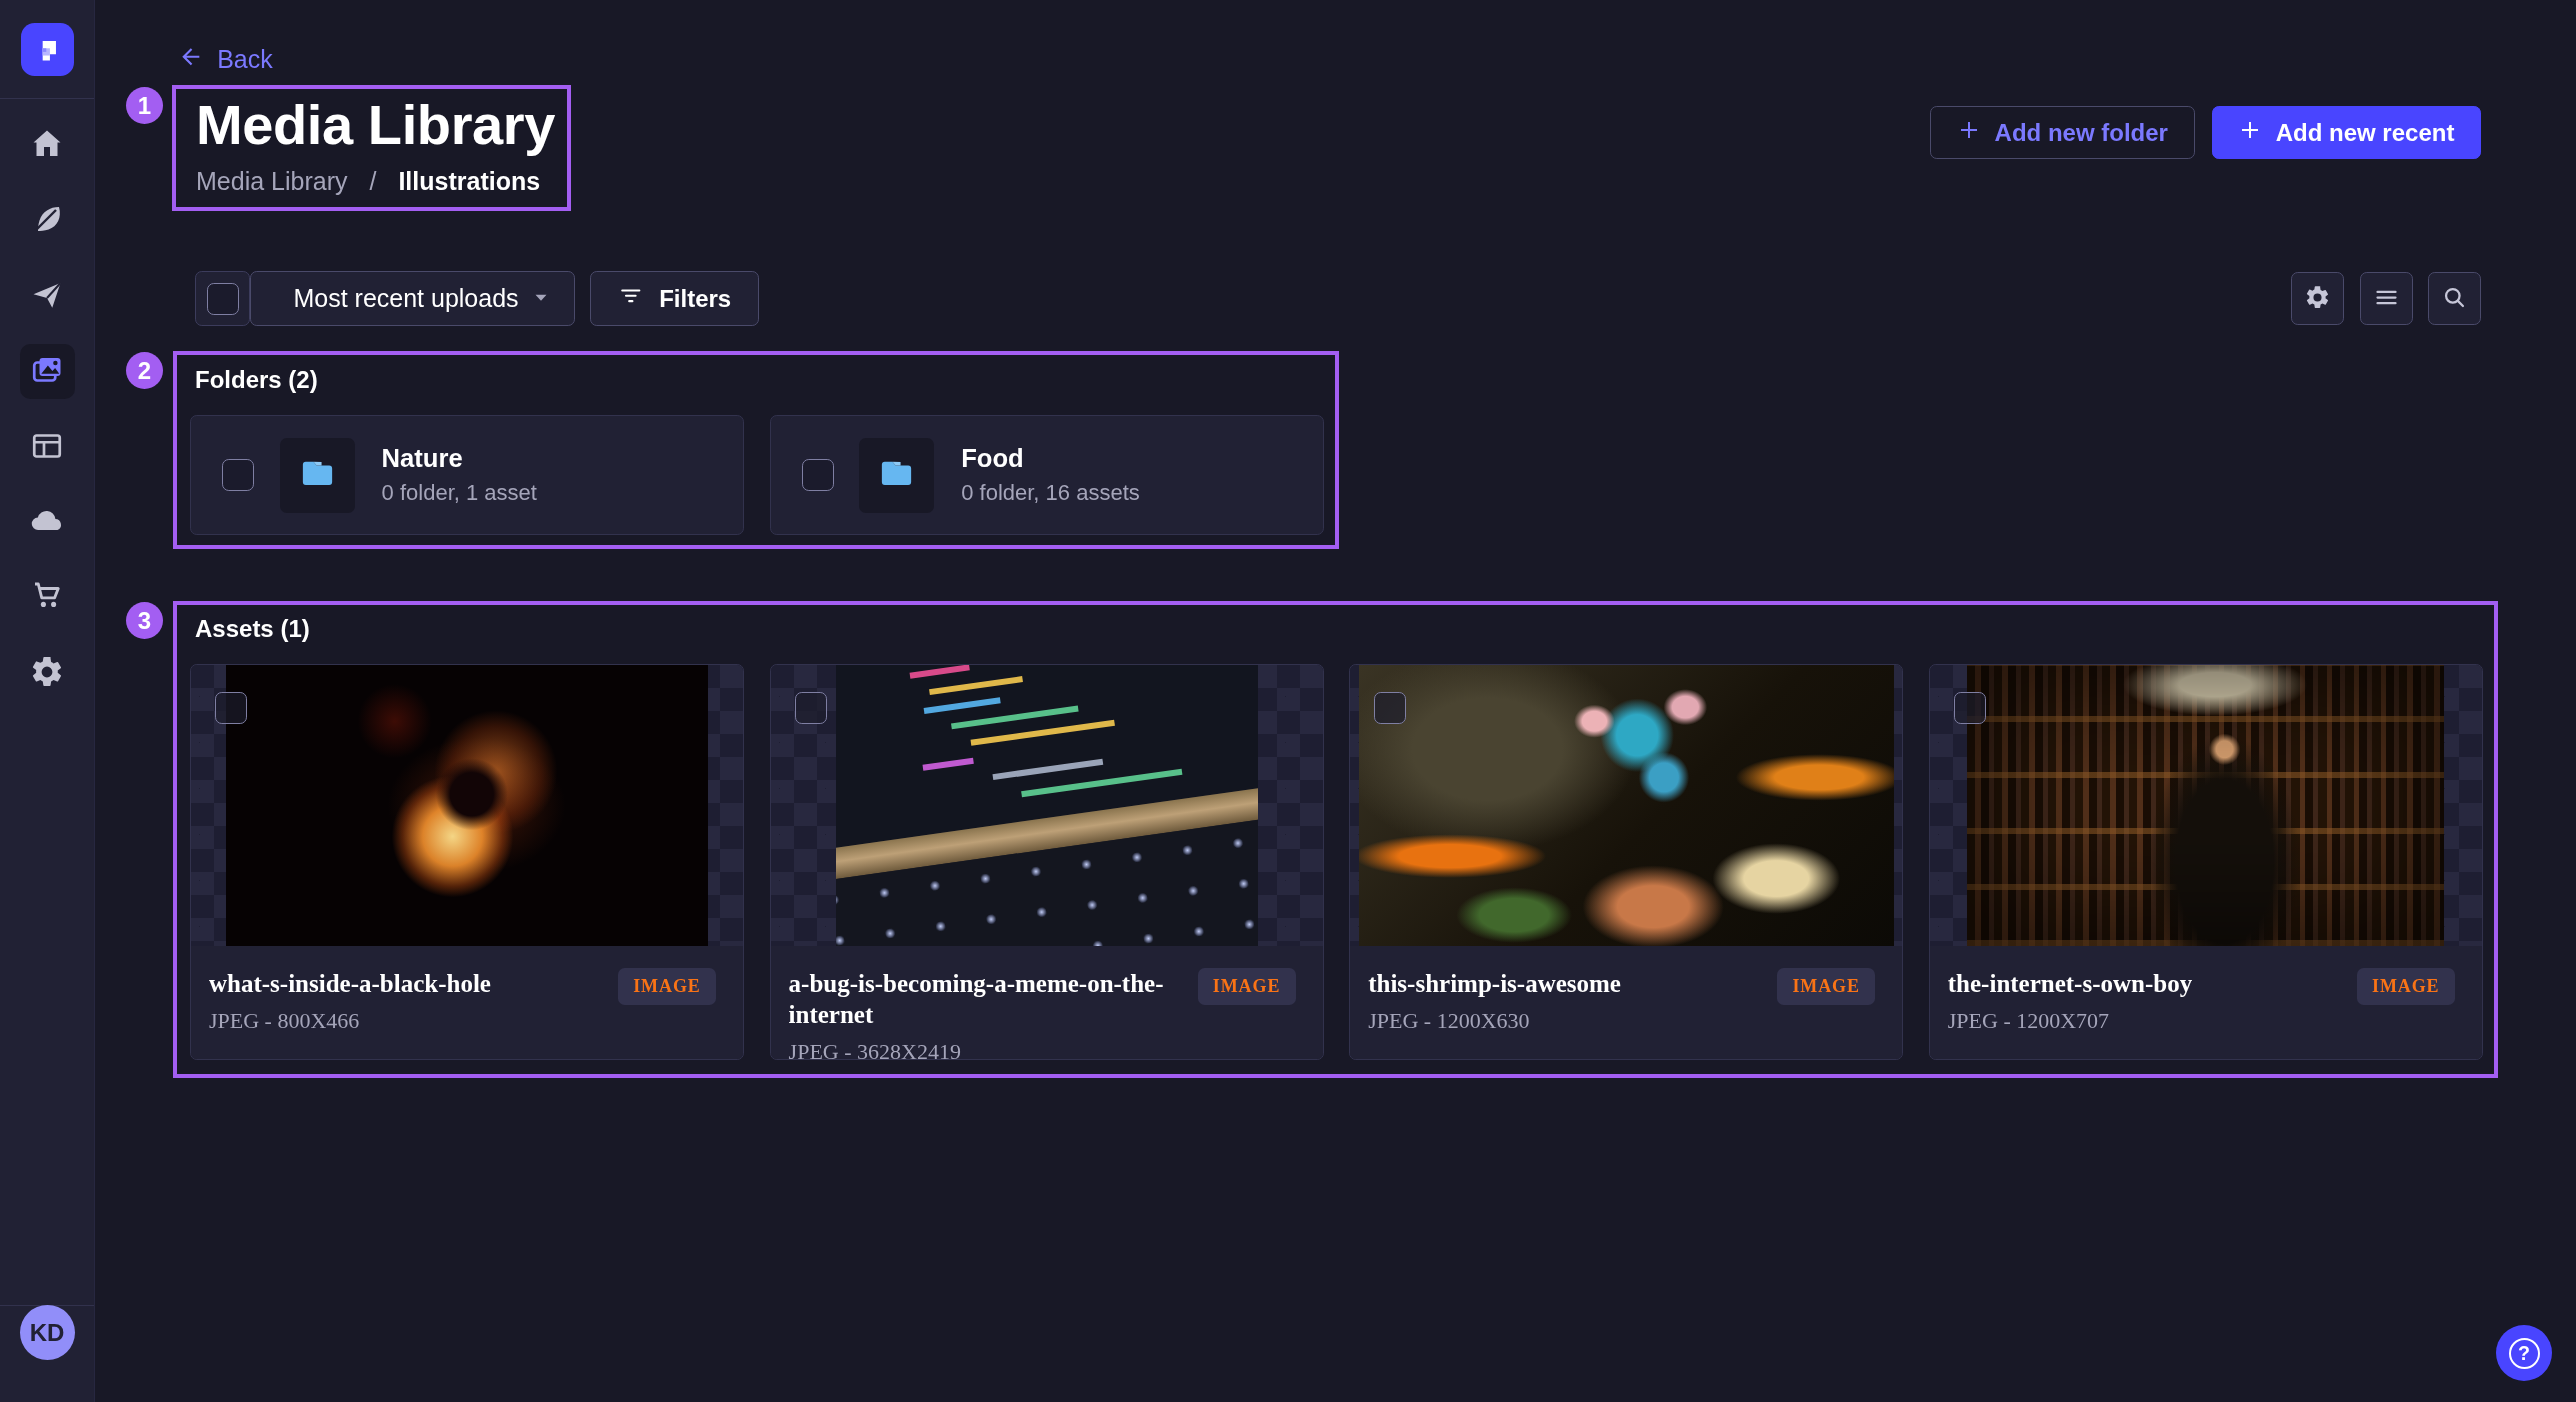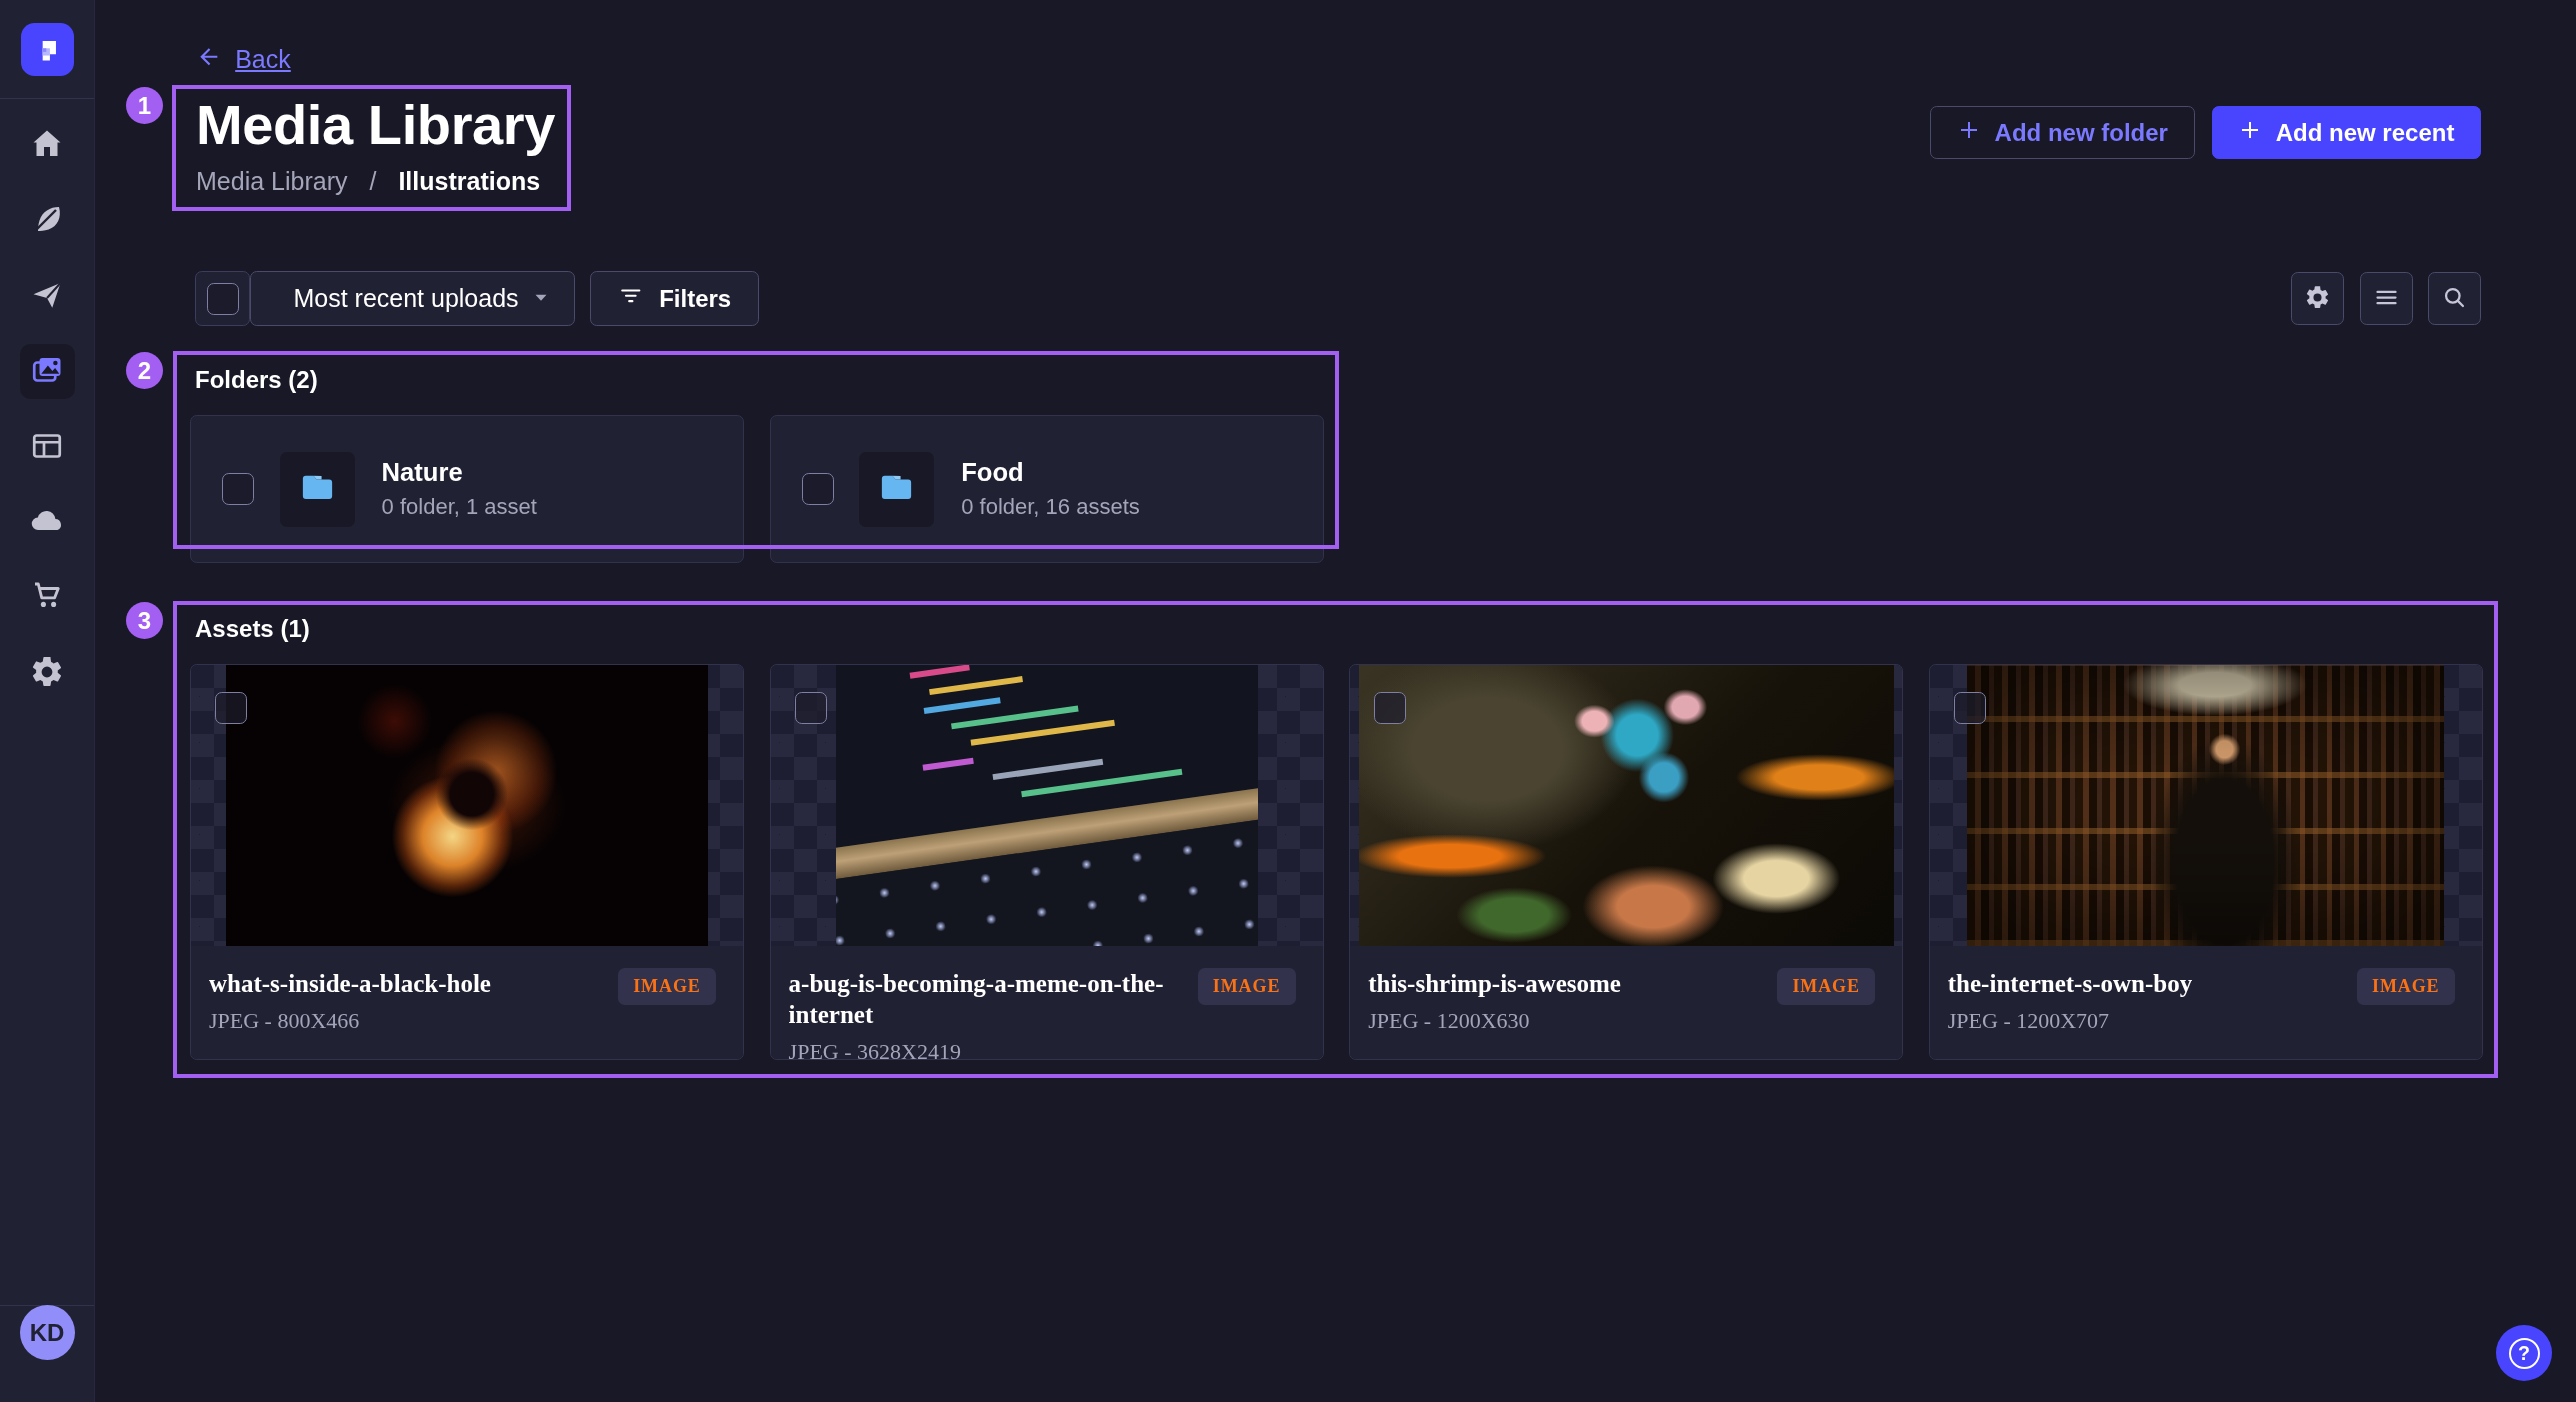--- a/index.html
+++ b/index.html
@@ -27,22 +27,22 @@
   .nav-item svg { width:36px; height:36px; }
   .sidebar-divider { position:absolute; left:0; right:0; bottom:96px; height:0.9px; background:#32324d; }
   .avatar {
     position:absolute; left:19.6px; bottom:42px; width:55px; height:55px; border-radius:50%;
     background:#918ef9; color:#212134; font-size:24px; font-weight:700;
     display:flex; align-items:center; justify-content:center; cursor:pointer;
   }
   
   .main { position:absolute; left:95px; top:0; right:0; bottom:0; }
   .back-link {
-    position:absolute; left:101px; top:44px; display:flex; align-items:center; gap:13.6px;
-    color:#7b79ff; font-size:25px; cursor:pointer;text-decoration:underline;
+    position:absolute; left:83px; top:44px; display:flex; align-items:center; gap:13.6px;
+    color:#7b79ff; font-size:25px; cursor:pointer;
   }
   .back-link svg { width:25.6px; height:25.6px; }
   .page-title { position:absolute; left:101px; top:92px; font-size:56px; font-weight:700; letter-spacing:-0.4px; }
   .breadcrumb { position:absolute; left:101px; top:167px; font-size:25px; display:flex; gap:22px; align-items:center; }
   .breadcrumb .crumb-parent { color:#a5a5ba; }
   .breadcrumb .crumb-sep { color:#a5a5ba; }
   .breadcrumb .crumb-current { color:#fff; font-weight:600; }
   .header-actions { position:absolute; right:95px; top:99px; display:flex; gap:17px;margin-top:7px; }
   .btn { height:53px; border-radius:6.8px; display:flex; align-items:center; gap:13.6px;
          padding:0 25.6px; font-size:24px; font-weight:600; cursor:pointer; white-space:nowrap; }
@@ -61,21 +61,21 @@
                  display:flex; align-items:center; gap:15.3px; padding:0 27px; font-size:24px; font-weight:600; color:#fff; cursor:pointer; }
   .view-actions { margin-left:auto; display:flex; gap:15.3px; }
   .icon-btn { width:53px; height:53px; border:0.9px solid #4a4a6a; border-radius:6.8px; background:#212134;
               display:flex; align-items:center; justify-content:center; cursor:pointer; }
   .icon-btn svg { width:27px; height:27px; }
   
   .section-heading { position:absolute; left:100px; font-size:24px; font-weight:600; color:#fff; }
   .folders-heading { top:366px; }
   .assets-heading  { top:615px; }
   .folders-row { position:absolute; left:95px; top:415px; display:flex; gap:25.6px; }
-  .folder-card { width:554px; height:148px; background:#212134; border:0.9px solid #32324d; border-radius:6.8px;
+  .folder-card { width:554px; height:120px; background:#212134; border:0.9px solid #32324d; border-radius:6.8px;
                  display:flex; align-items:center; padding-left:31px; cursor:pointer; }
   .folder-tile { width:75px; height:75px; border-radius:6.8px; background:#181826; margin-left:25.6px;
                  display:flex; align-items:center; justify-content:center; }
   .folder-tile svg { width:39px; height:39px; }
   .folder-text { margin-left:27px; display:flex; flex-direction:column; gap:7.7px; }
   .folder-name { font-size:25.6px; font-weight:600; color:#fff; }
   .folder-meta { font-size:22px; color:#a5a5ba; }
   .assets-row { position:absolute; left:95px; top:664px; display:flex; gap:25.6px; }
   .asset-card { width:554px; height:396px; background:#212134; border:0.9px solid #32324d; border-radius:6.8px;
                 overflow:hidden; display:flex; flex-direction:column; cursor:pointer; }

